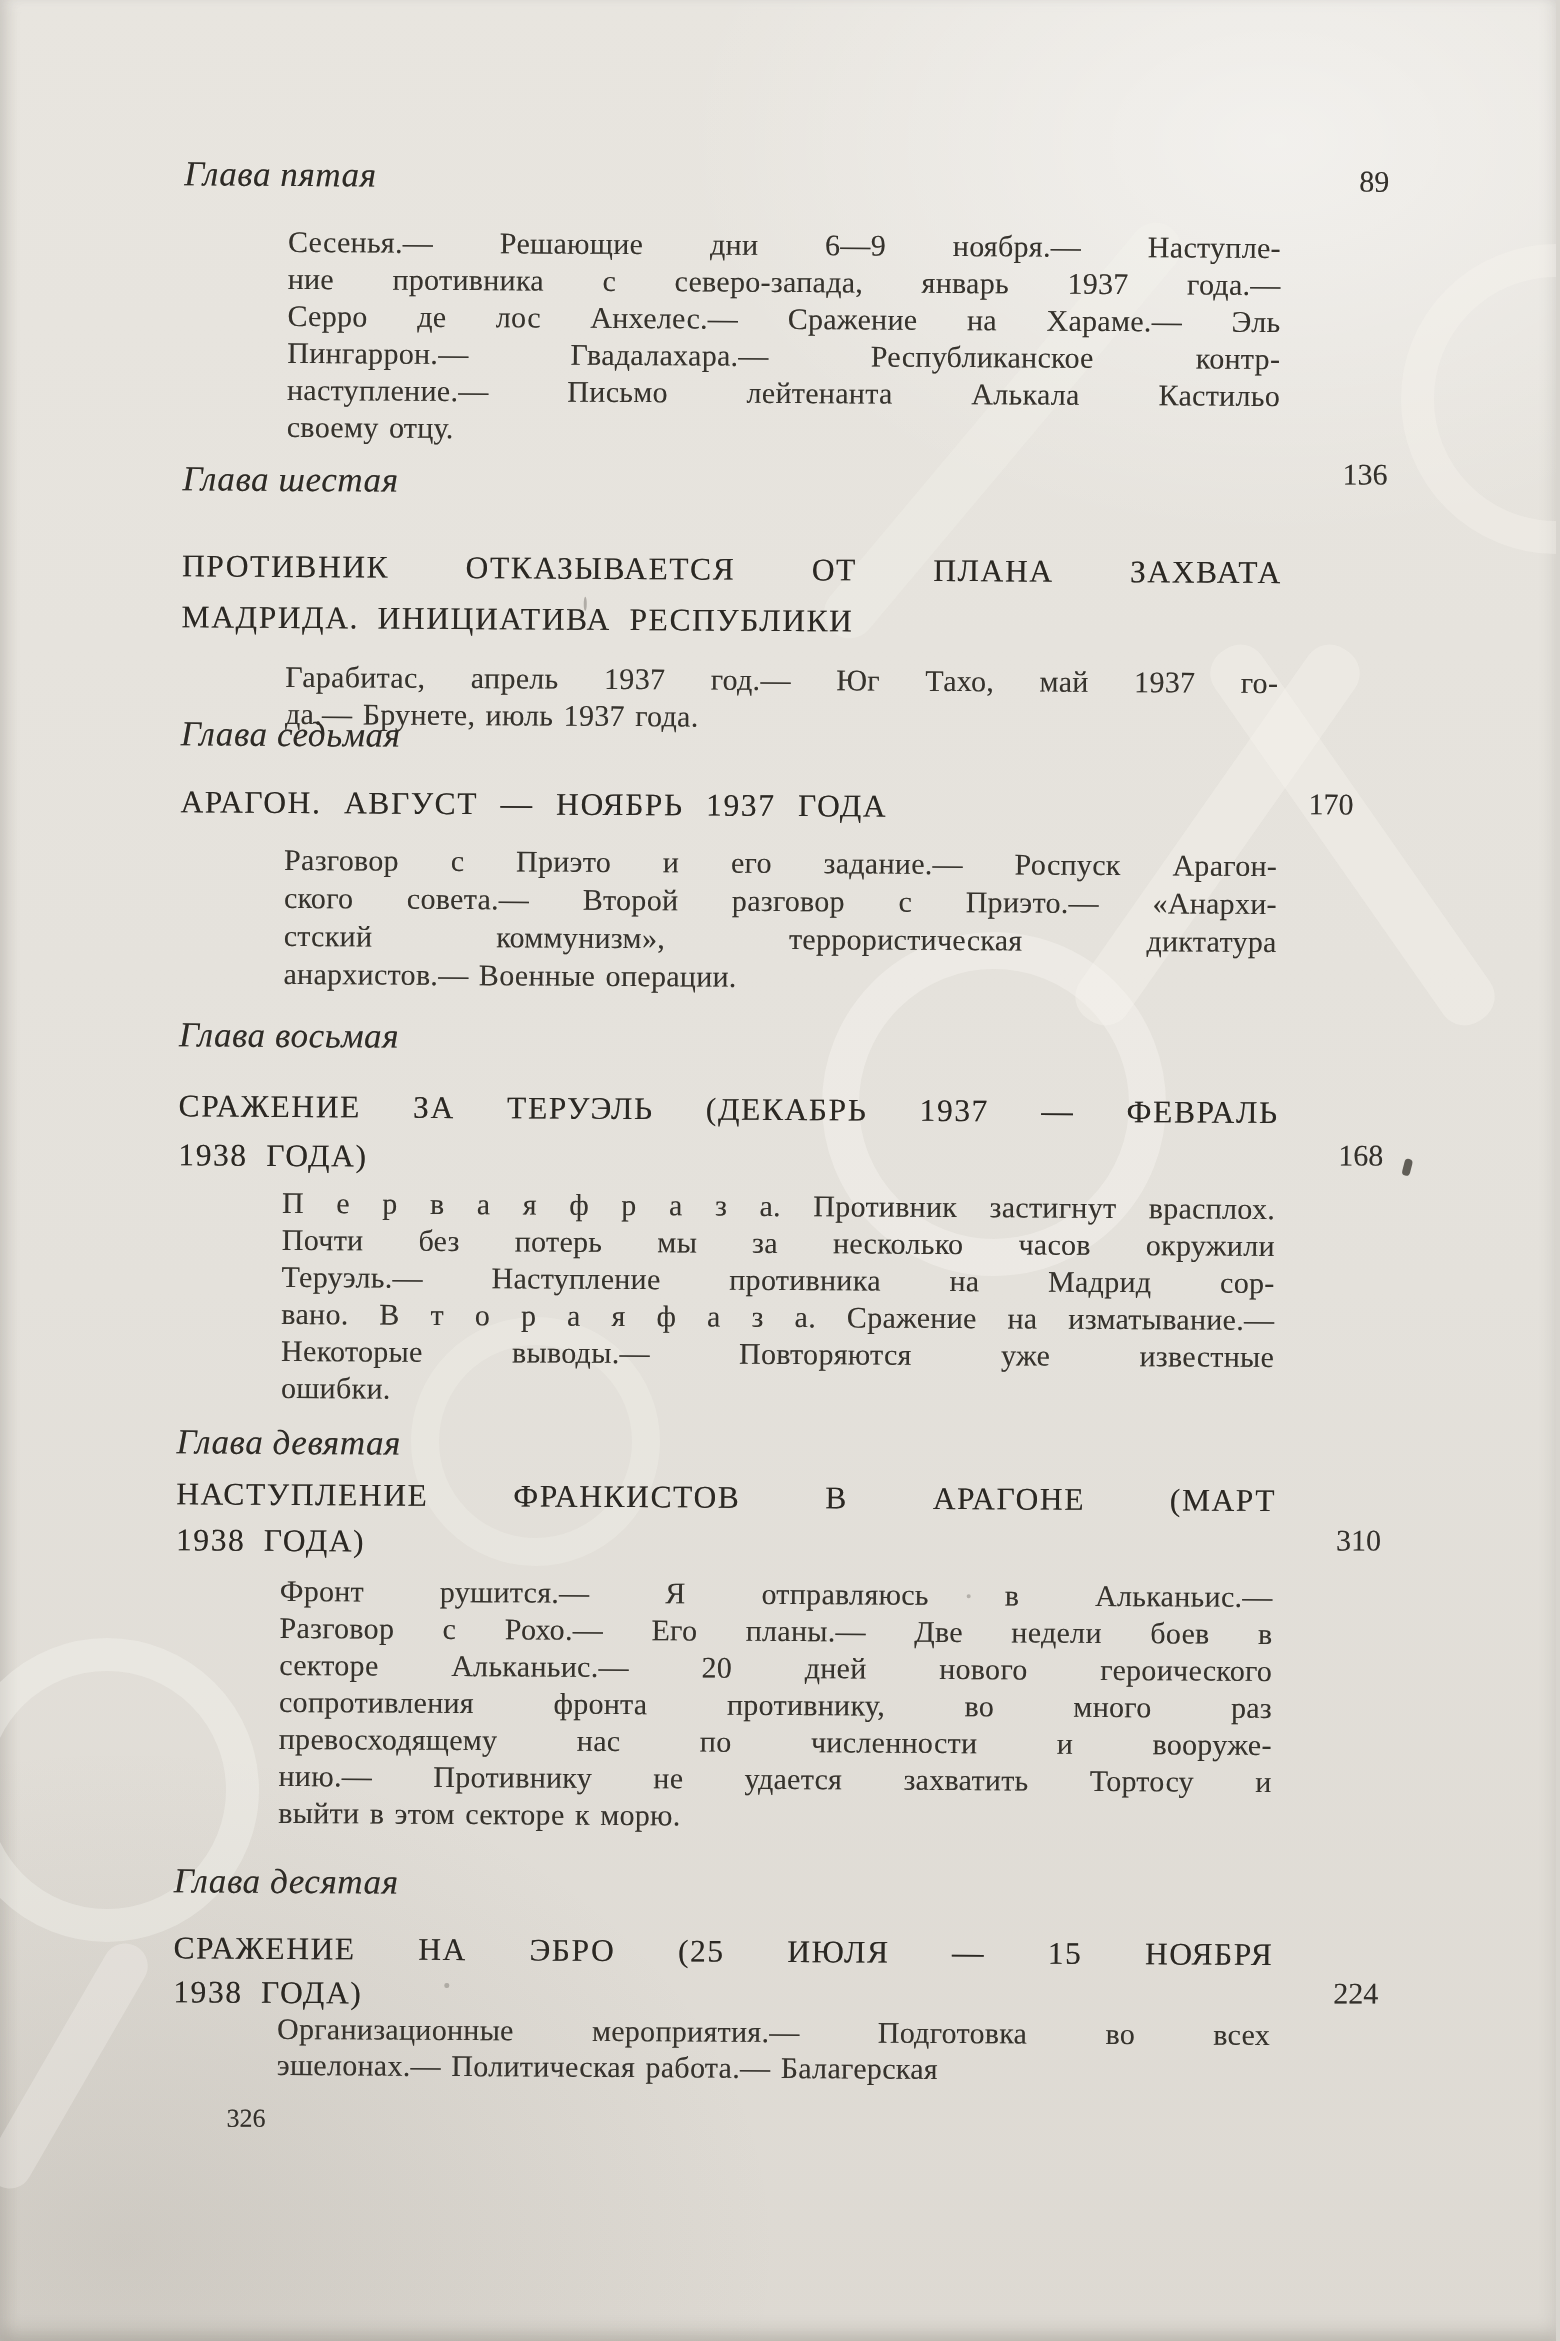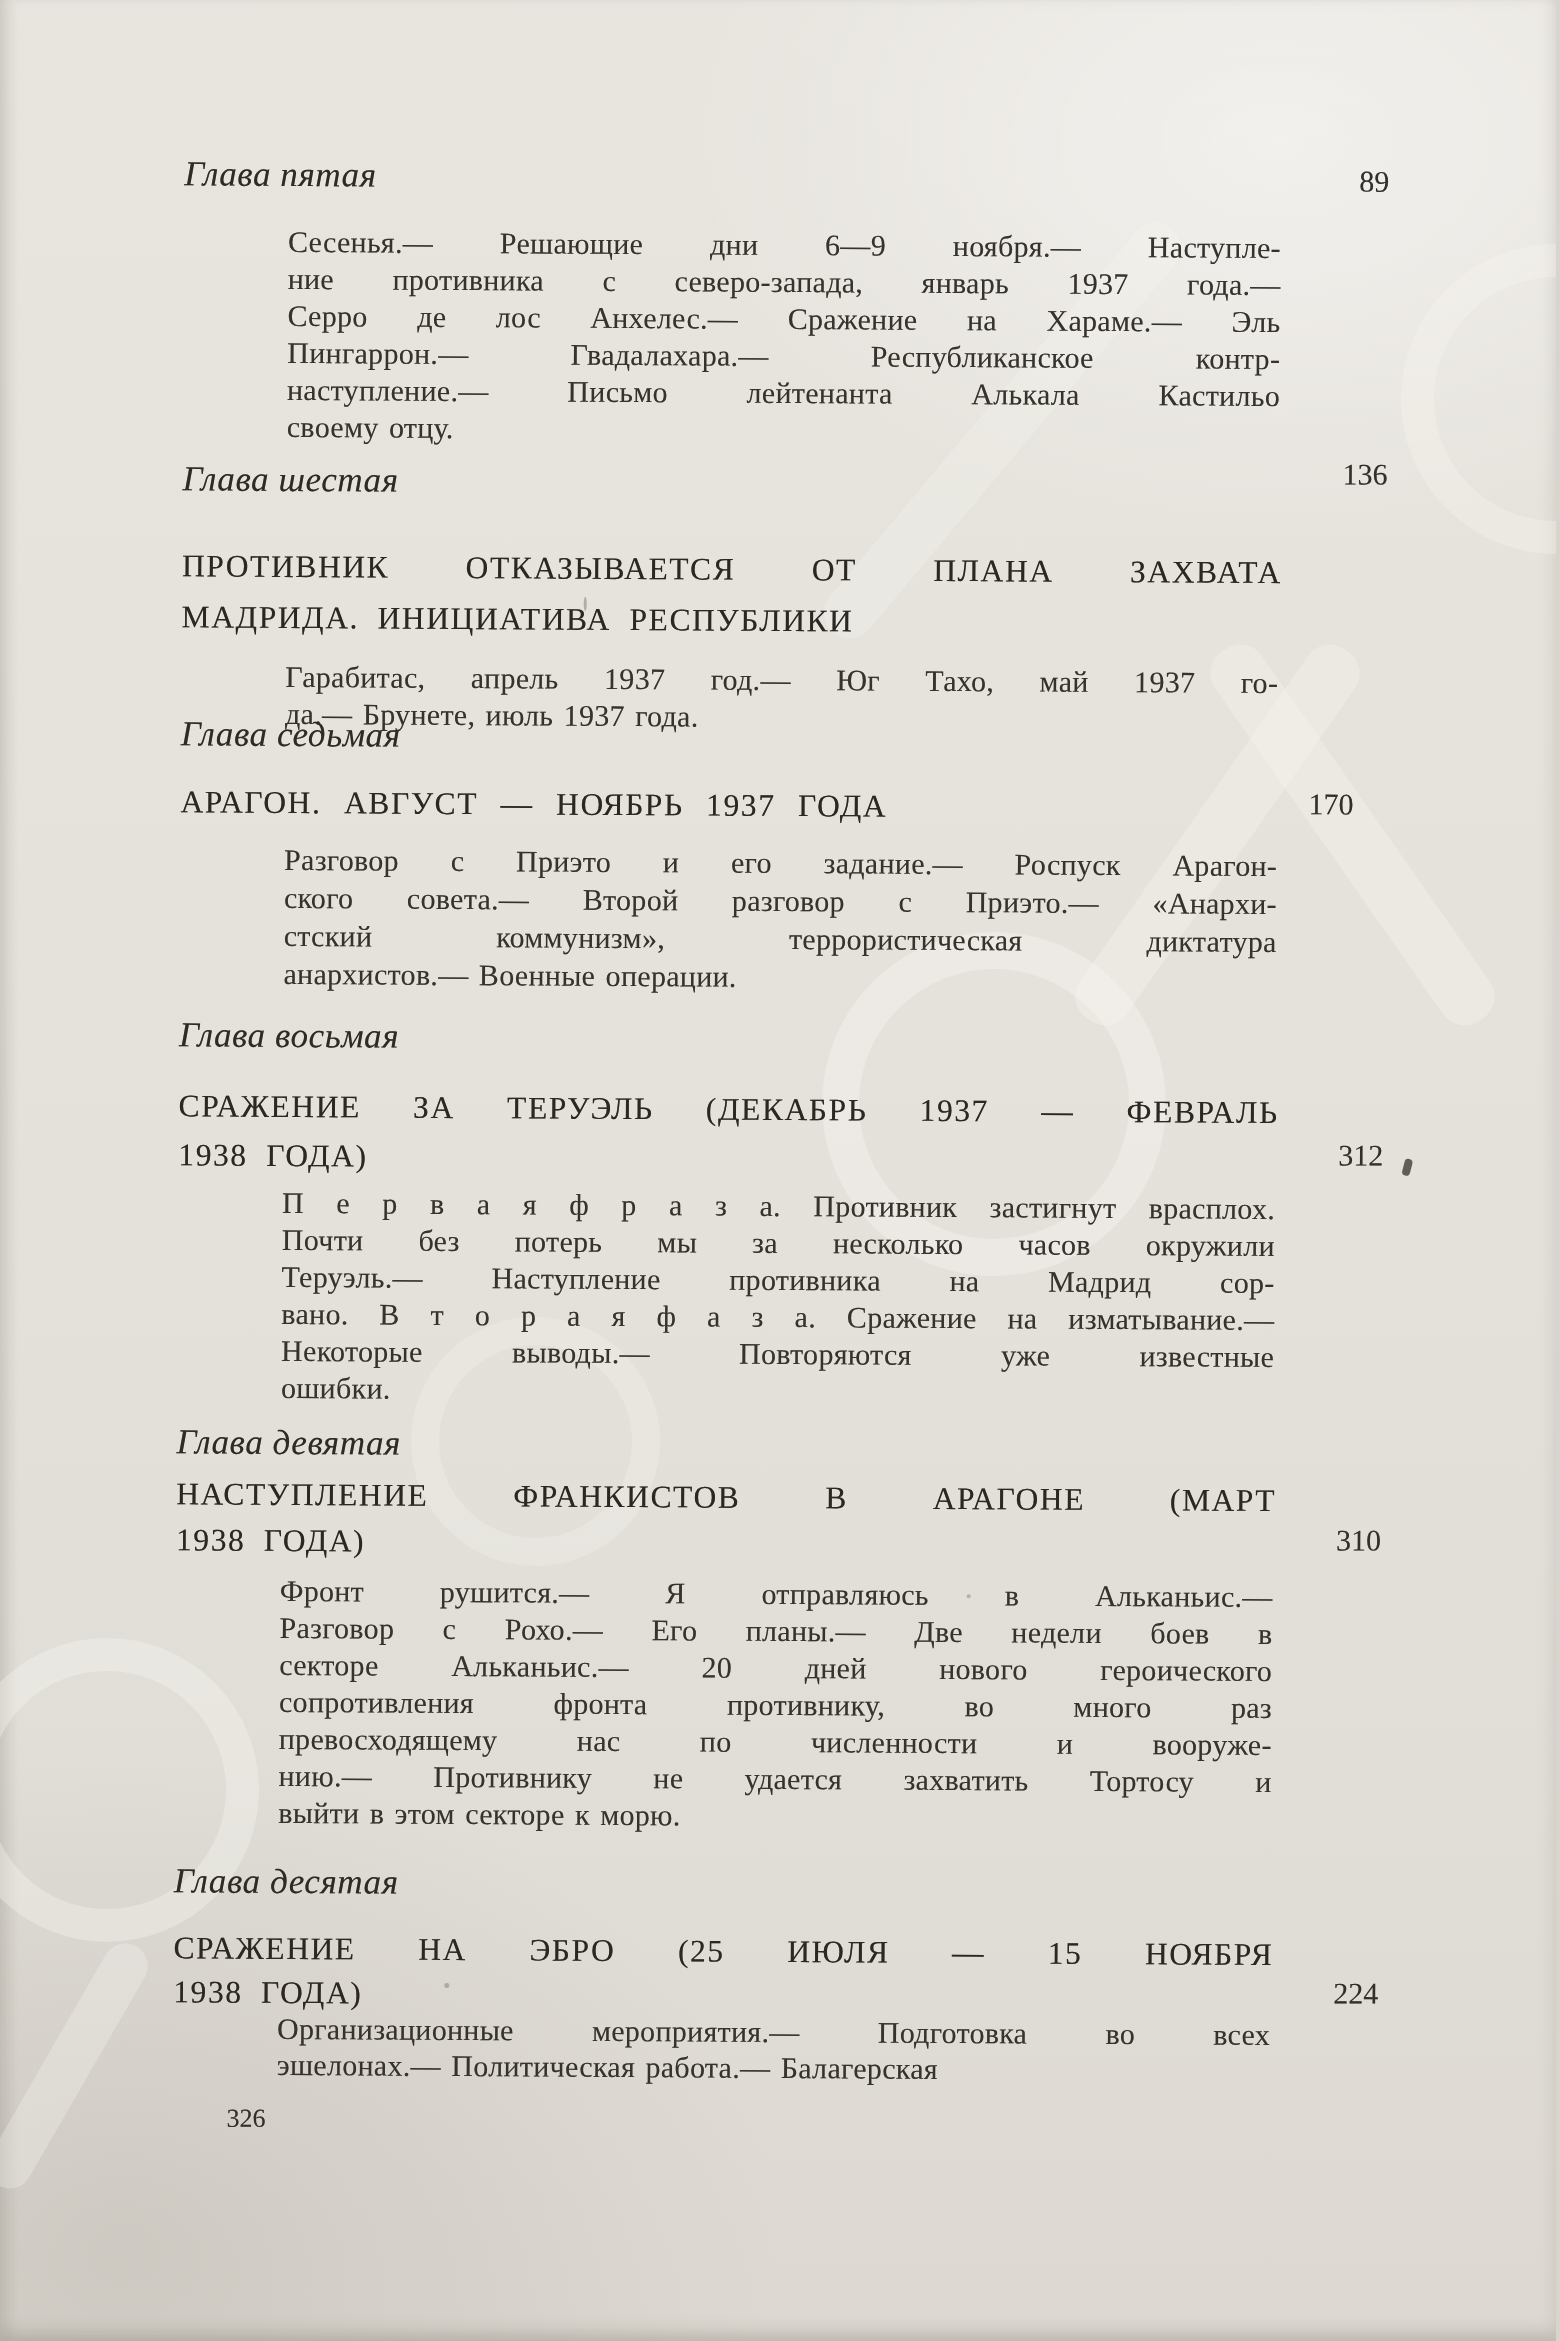--- a/index.html
+++ b/index.html
@@ -130,21 +130,21 @@
         <div class="tl tl-last">АРАГОН. АВГУСТ — НОЯБРЬ 1937 ГОДА</div>
       </div>
     <div class="annotation" style="top:844px; line-height:38px;">
         <div class="tl">Разговор с Приэто и его задание.— Роспуск Арагон-</div>
         <div class="tl">ского совета.— Второй разговор с Приэто.— «Анархи-</div>
         <div class="tl">стский коммунизм», террористическая диктатура</div>
         <div class="tl tl-last">анархистов.— Военные операции.</div>
       </div>
 
     <div class="chapter-heading" style="top:1019px;">Глава восьмая</div>
-    <div class="page-ref" style="top:1135px;">312</div>
+    <div class="page-ref" style="top:1135px;">168</div>
     <div class="chapter-title" style="top:1085px; line-height:49px;">
         <div class="tl">СРАЖЕНИЕ ЗА ТЕРУЭЛЬ (ДЕКАБРЬ 1937 — ФЕВРАЛЬ</div>
         <div class="tl tl-last">1938 ГОДА)</div>
       </div>
     <div class="annotation" style="top:1187px; line-height:37px;">
         <div class="tl">П е р в а я  ф р а з а. Противник застигнут врасплох.</div>
         <div class="tl">Почти без потерь мы за несколько часов окружили</div>
         <div class="tl">Теруэль.— Наступление противника на Мадрид сор-</div>
         <div class="tl">вано. В т о р а я  ф а з а. Сражение на изматывание.—</div>
         <div class="tl">Некоторые выводы.— Повторяются уже известные</div>

